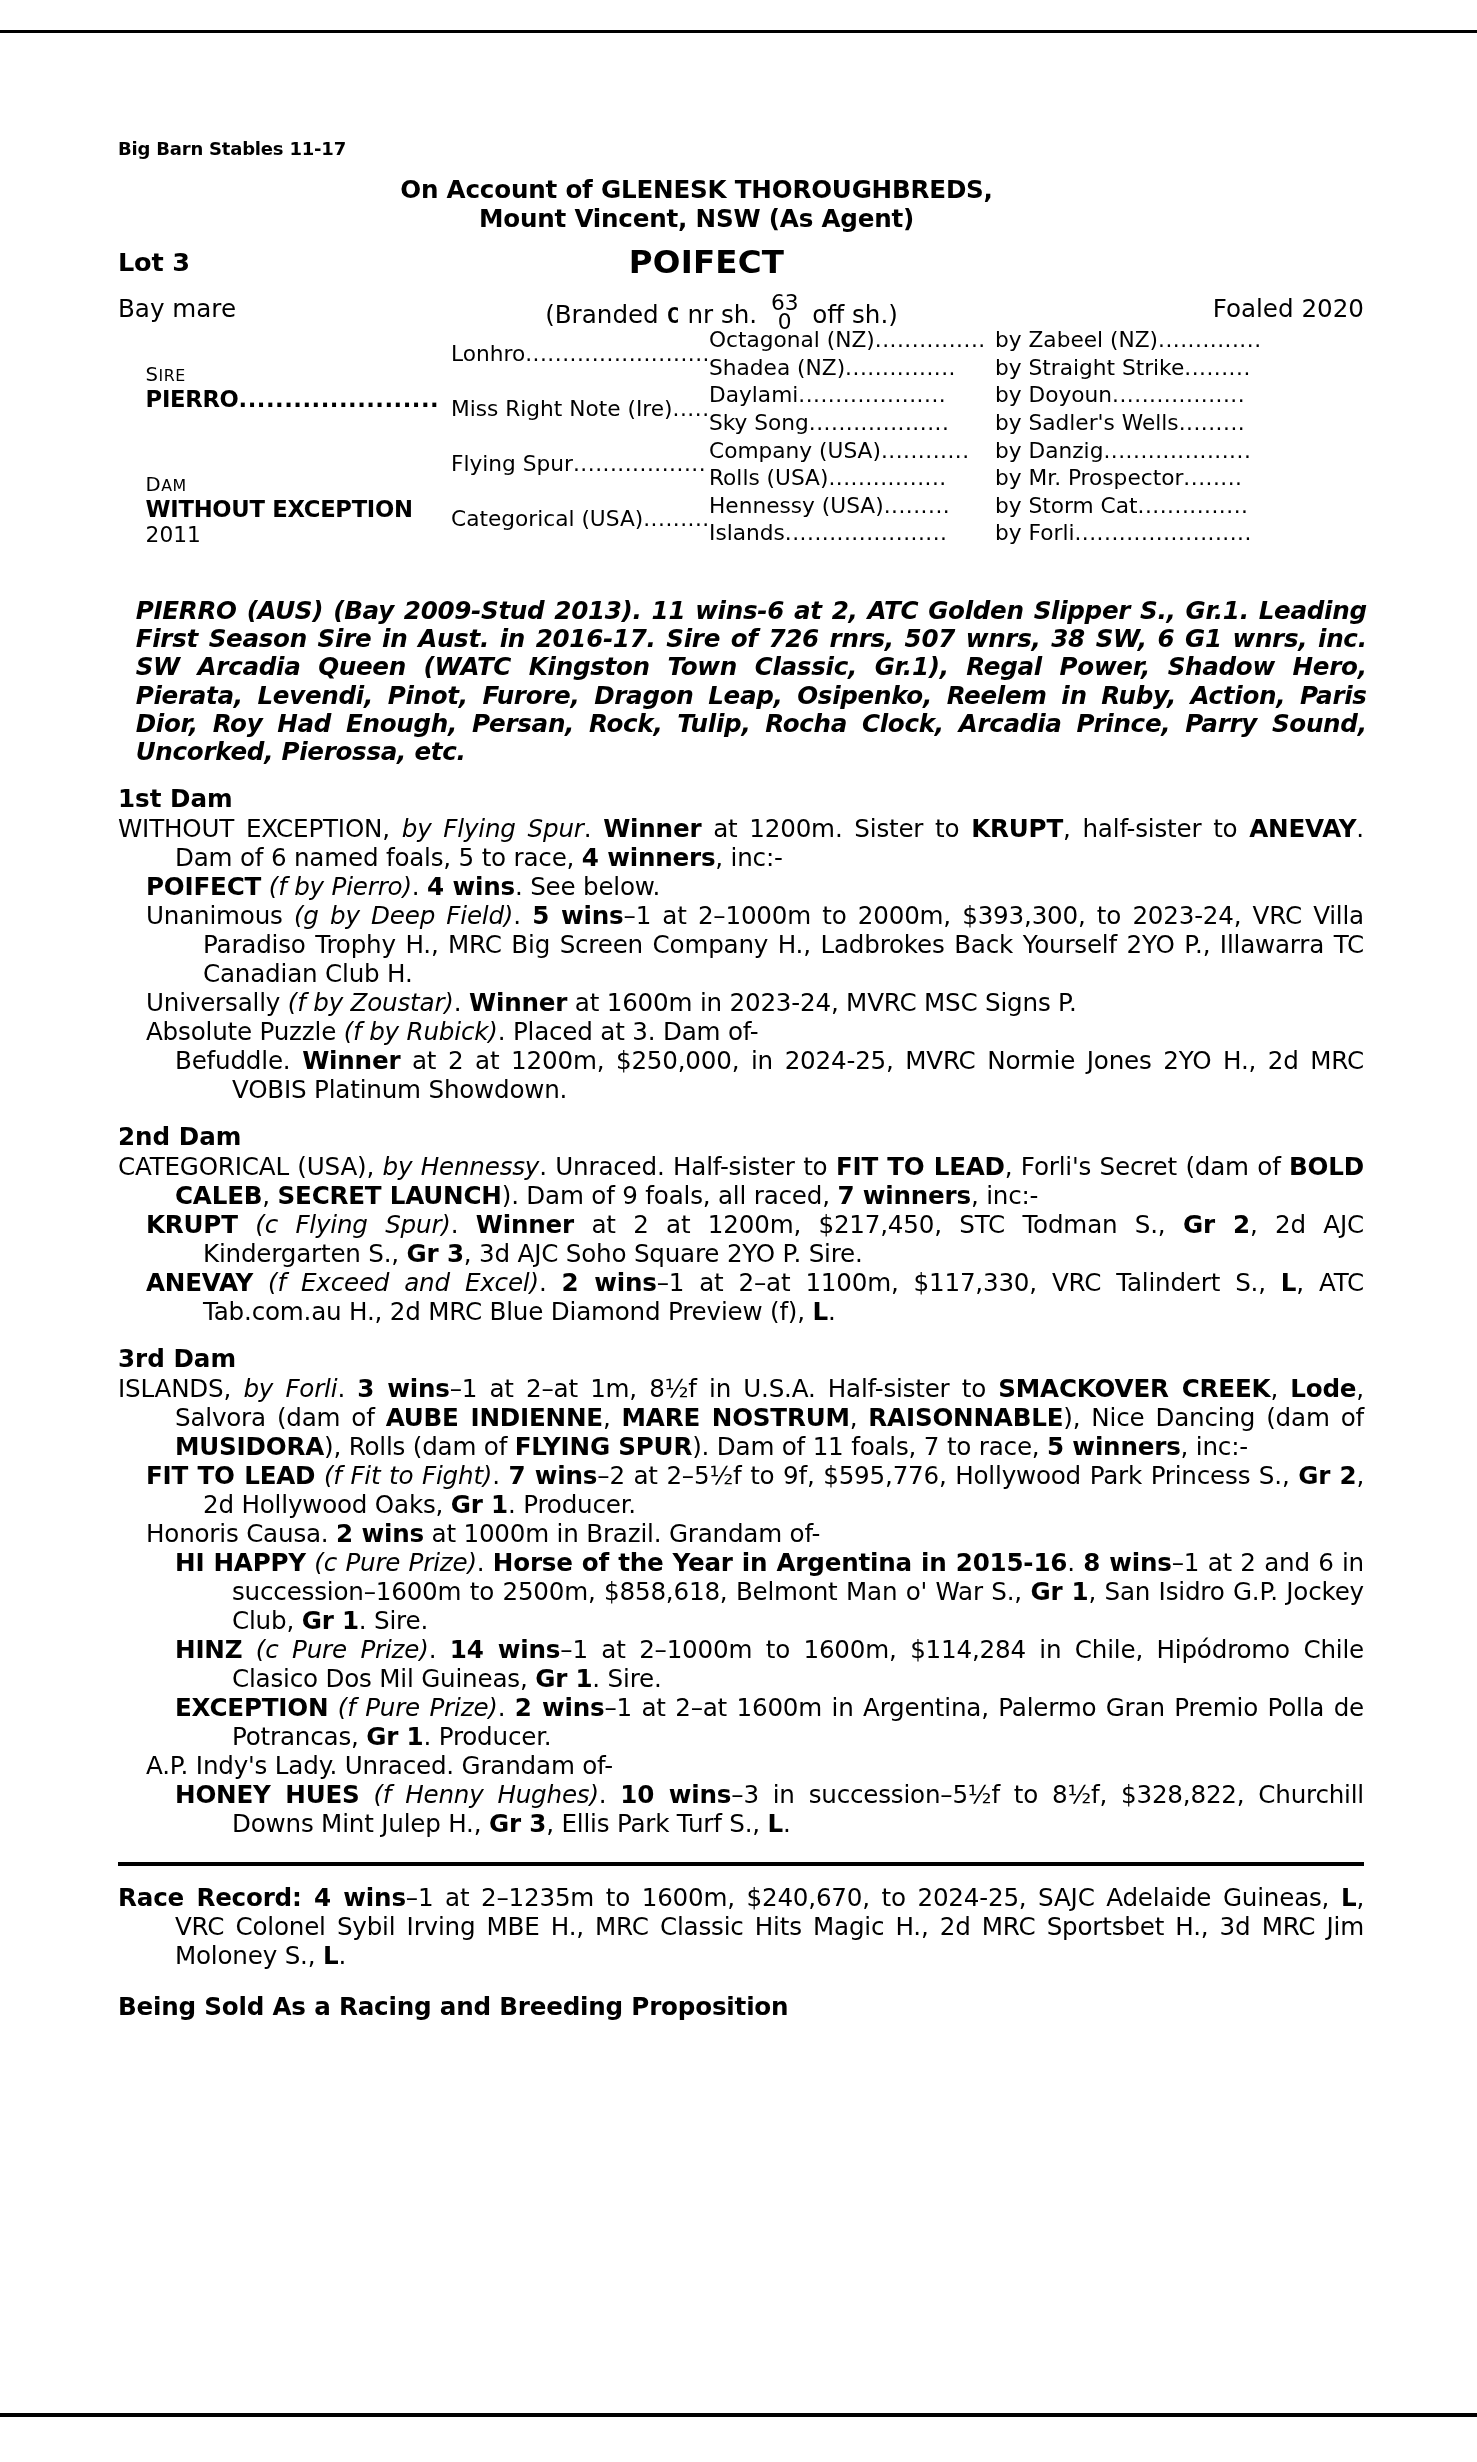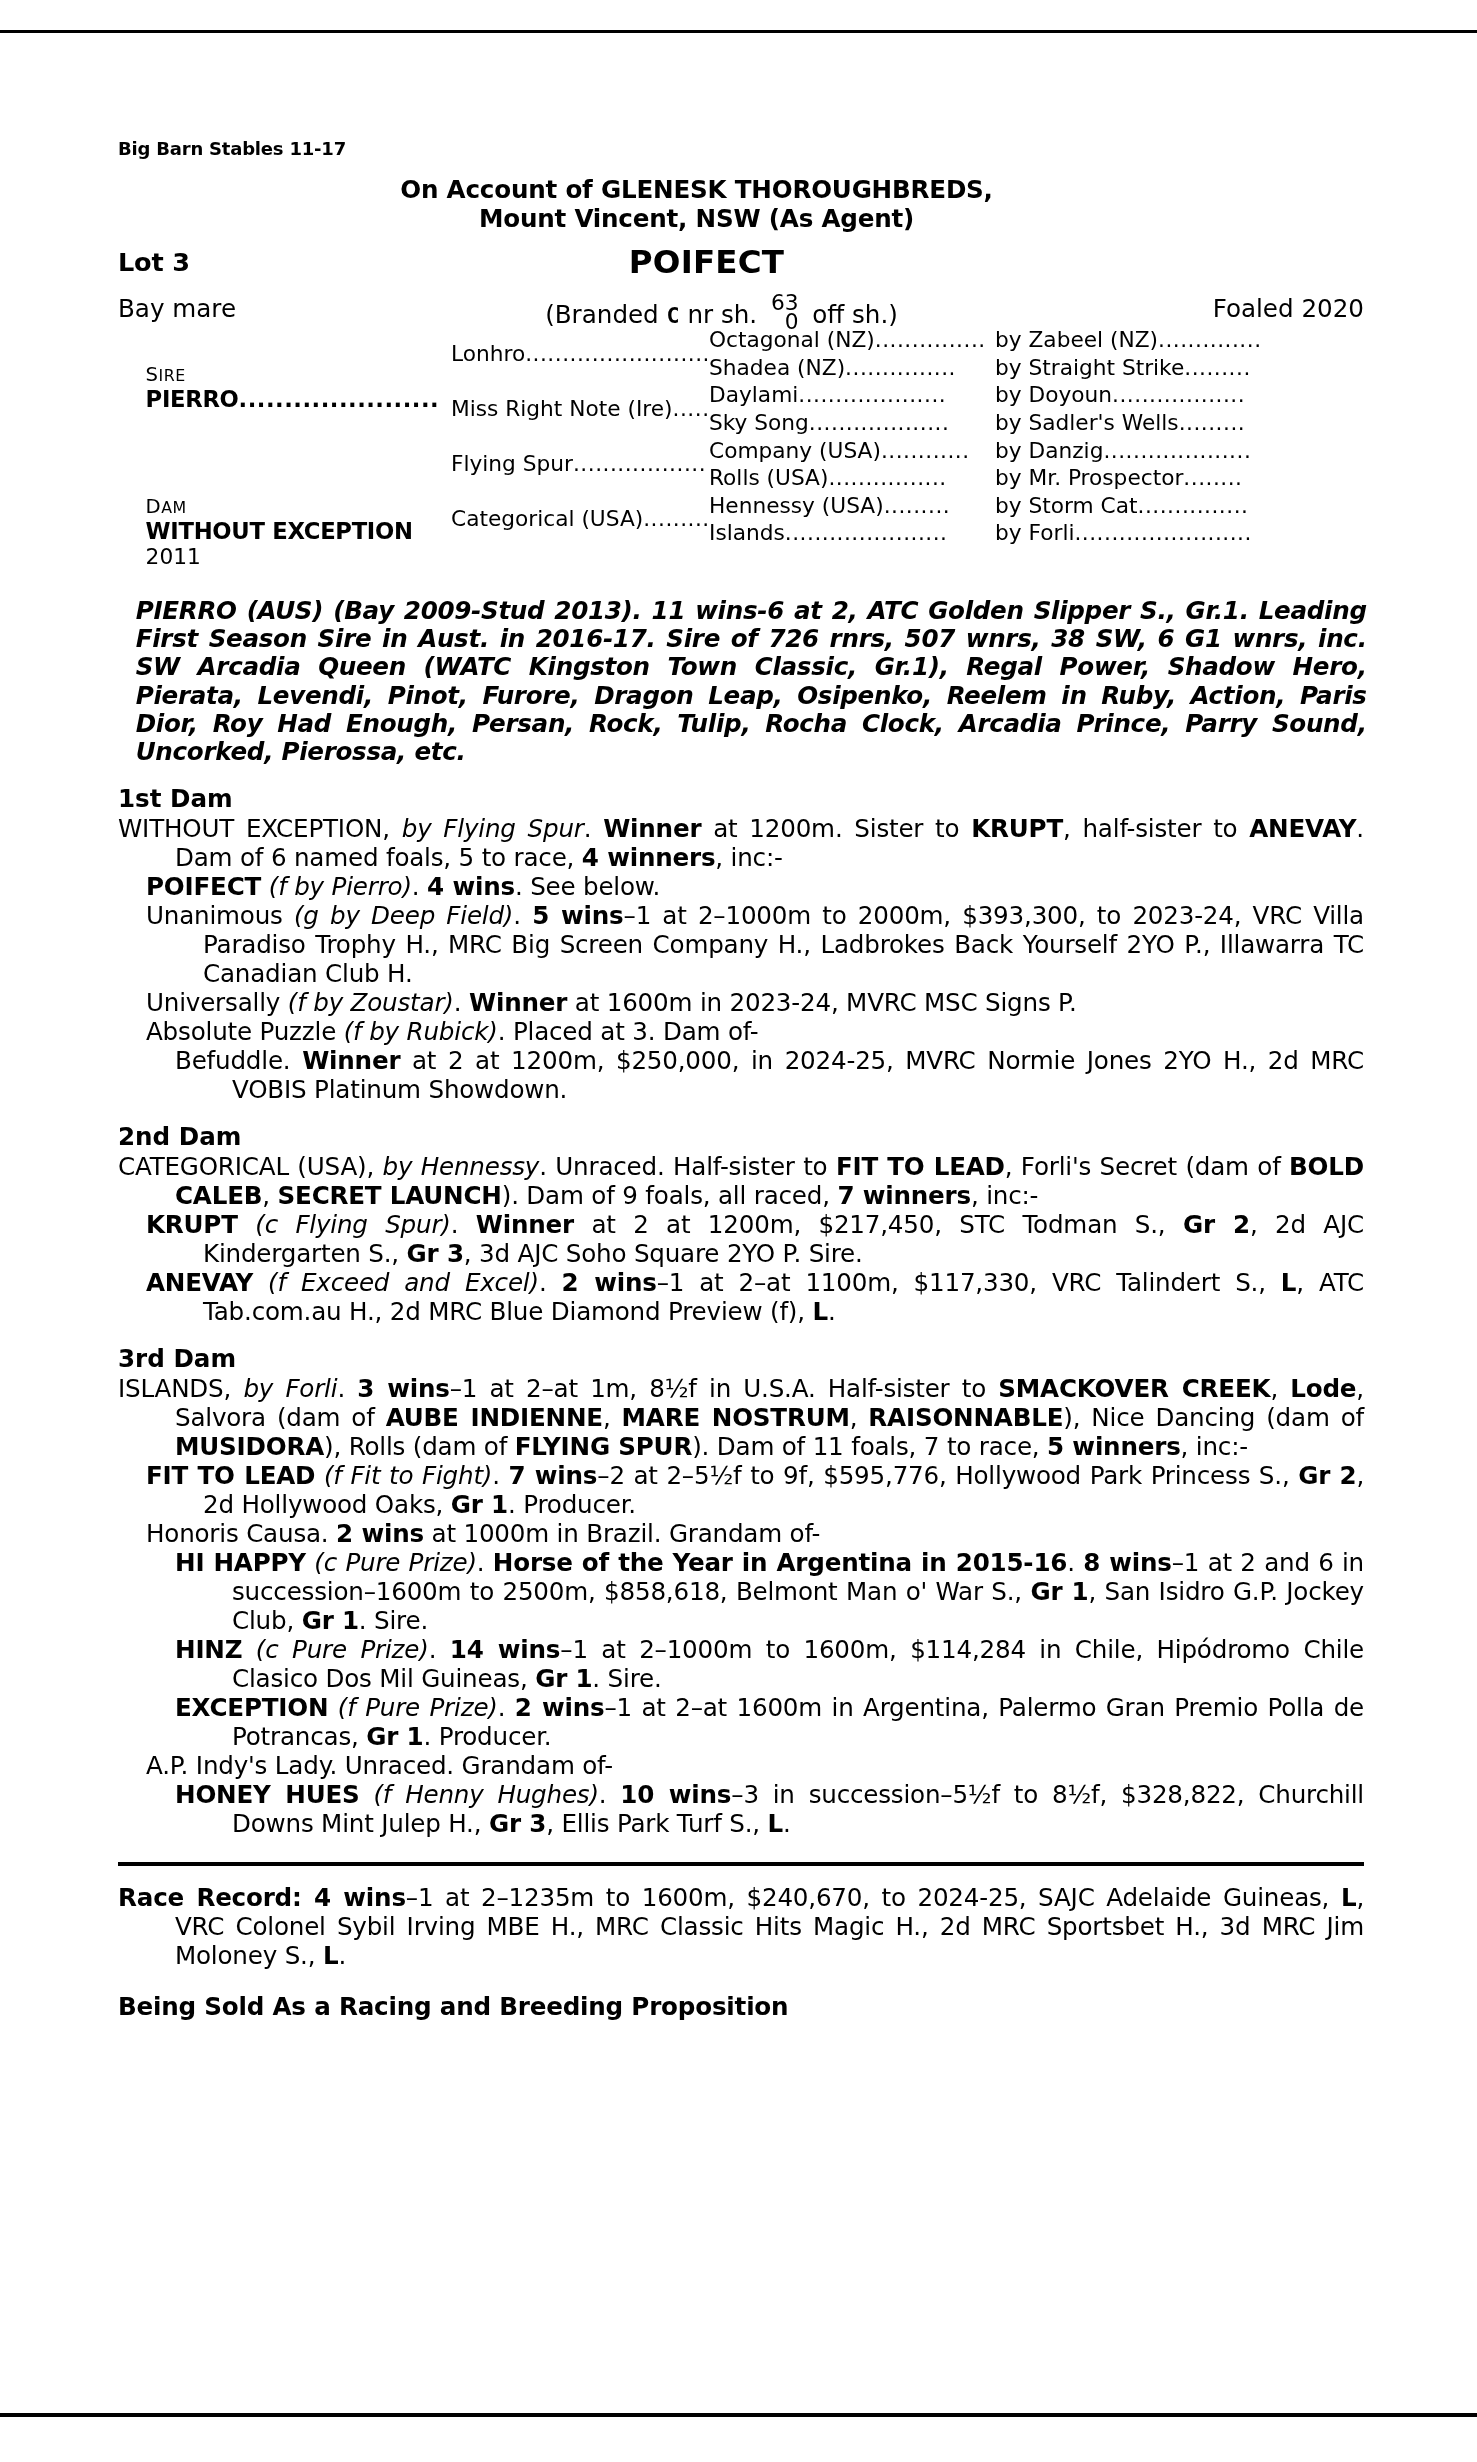--- a/index.html
+++ b/index.html
@@ -96,21 +96,21 @@
     white-space: nowrap;
   }
   .brand-sym {
     font-family: "DejaVu Sans Mono", monospace;
     font-weight: bold;
     font-size: 21.7px;
   }
   .brand-stack {
     display: inline-block;
     vertical-align: -5.9px;
-    text-align: right;
+    text-align: center;
     line-height: 0.86;
     font-size: 21.7px;
     margin: 0 5.9px;
   }
   .brand-stack span { display: block; }
 
   
   .ped {
     position: relative;
     margin-top: 13.8px;
@@ -129,21 +129,21 @@
   }
   .ped-label .sc { font-size: 15.8px; }
   .ped-name {
     font-weight: bold;
     font-size: 22.7px;
     white-space: nowrap;
     letter-spacing: -0.3px;
   }
   .ped-year { font-size: 21.7px; }
   .p-sire { position: absolute; left: 0; top: 21.7px; }
-  .p-dam  { position: absolute; left: 0; top: 132px; margin-top: 22px; }
+  .p-dam  { position: absolute; left: 0; top: 132px; }
 
   .ped-col2 {
     position: absolute;
     left: 333px;
     top: 0;
     width: 256px;
   }
   .ped-col2 .cell {
     position: absolute;
     left: 0;

